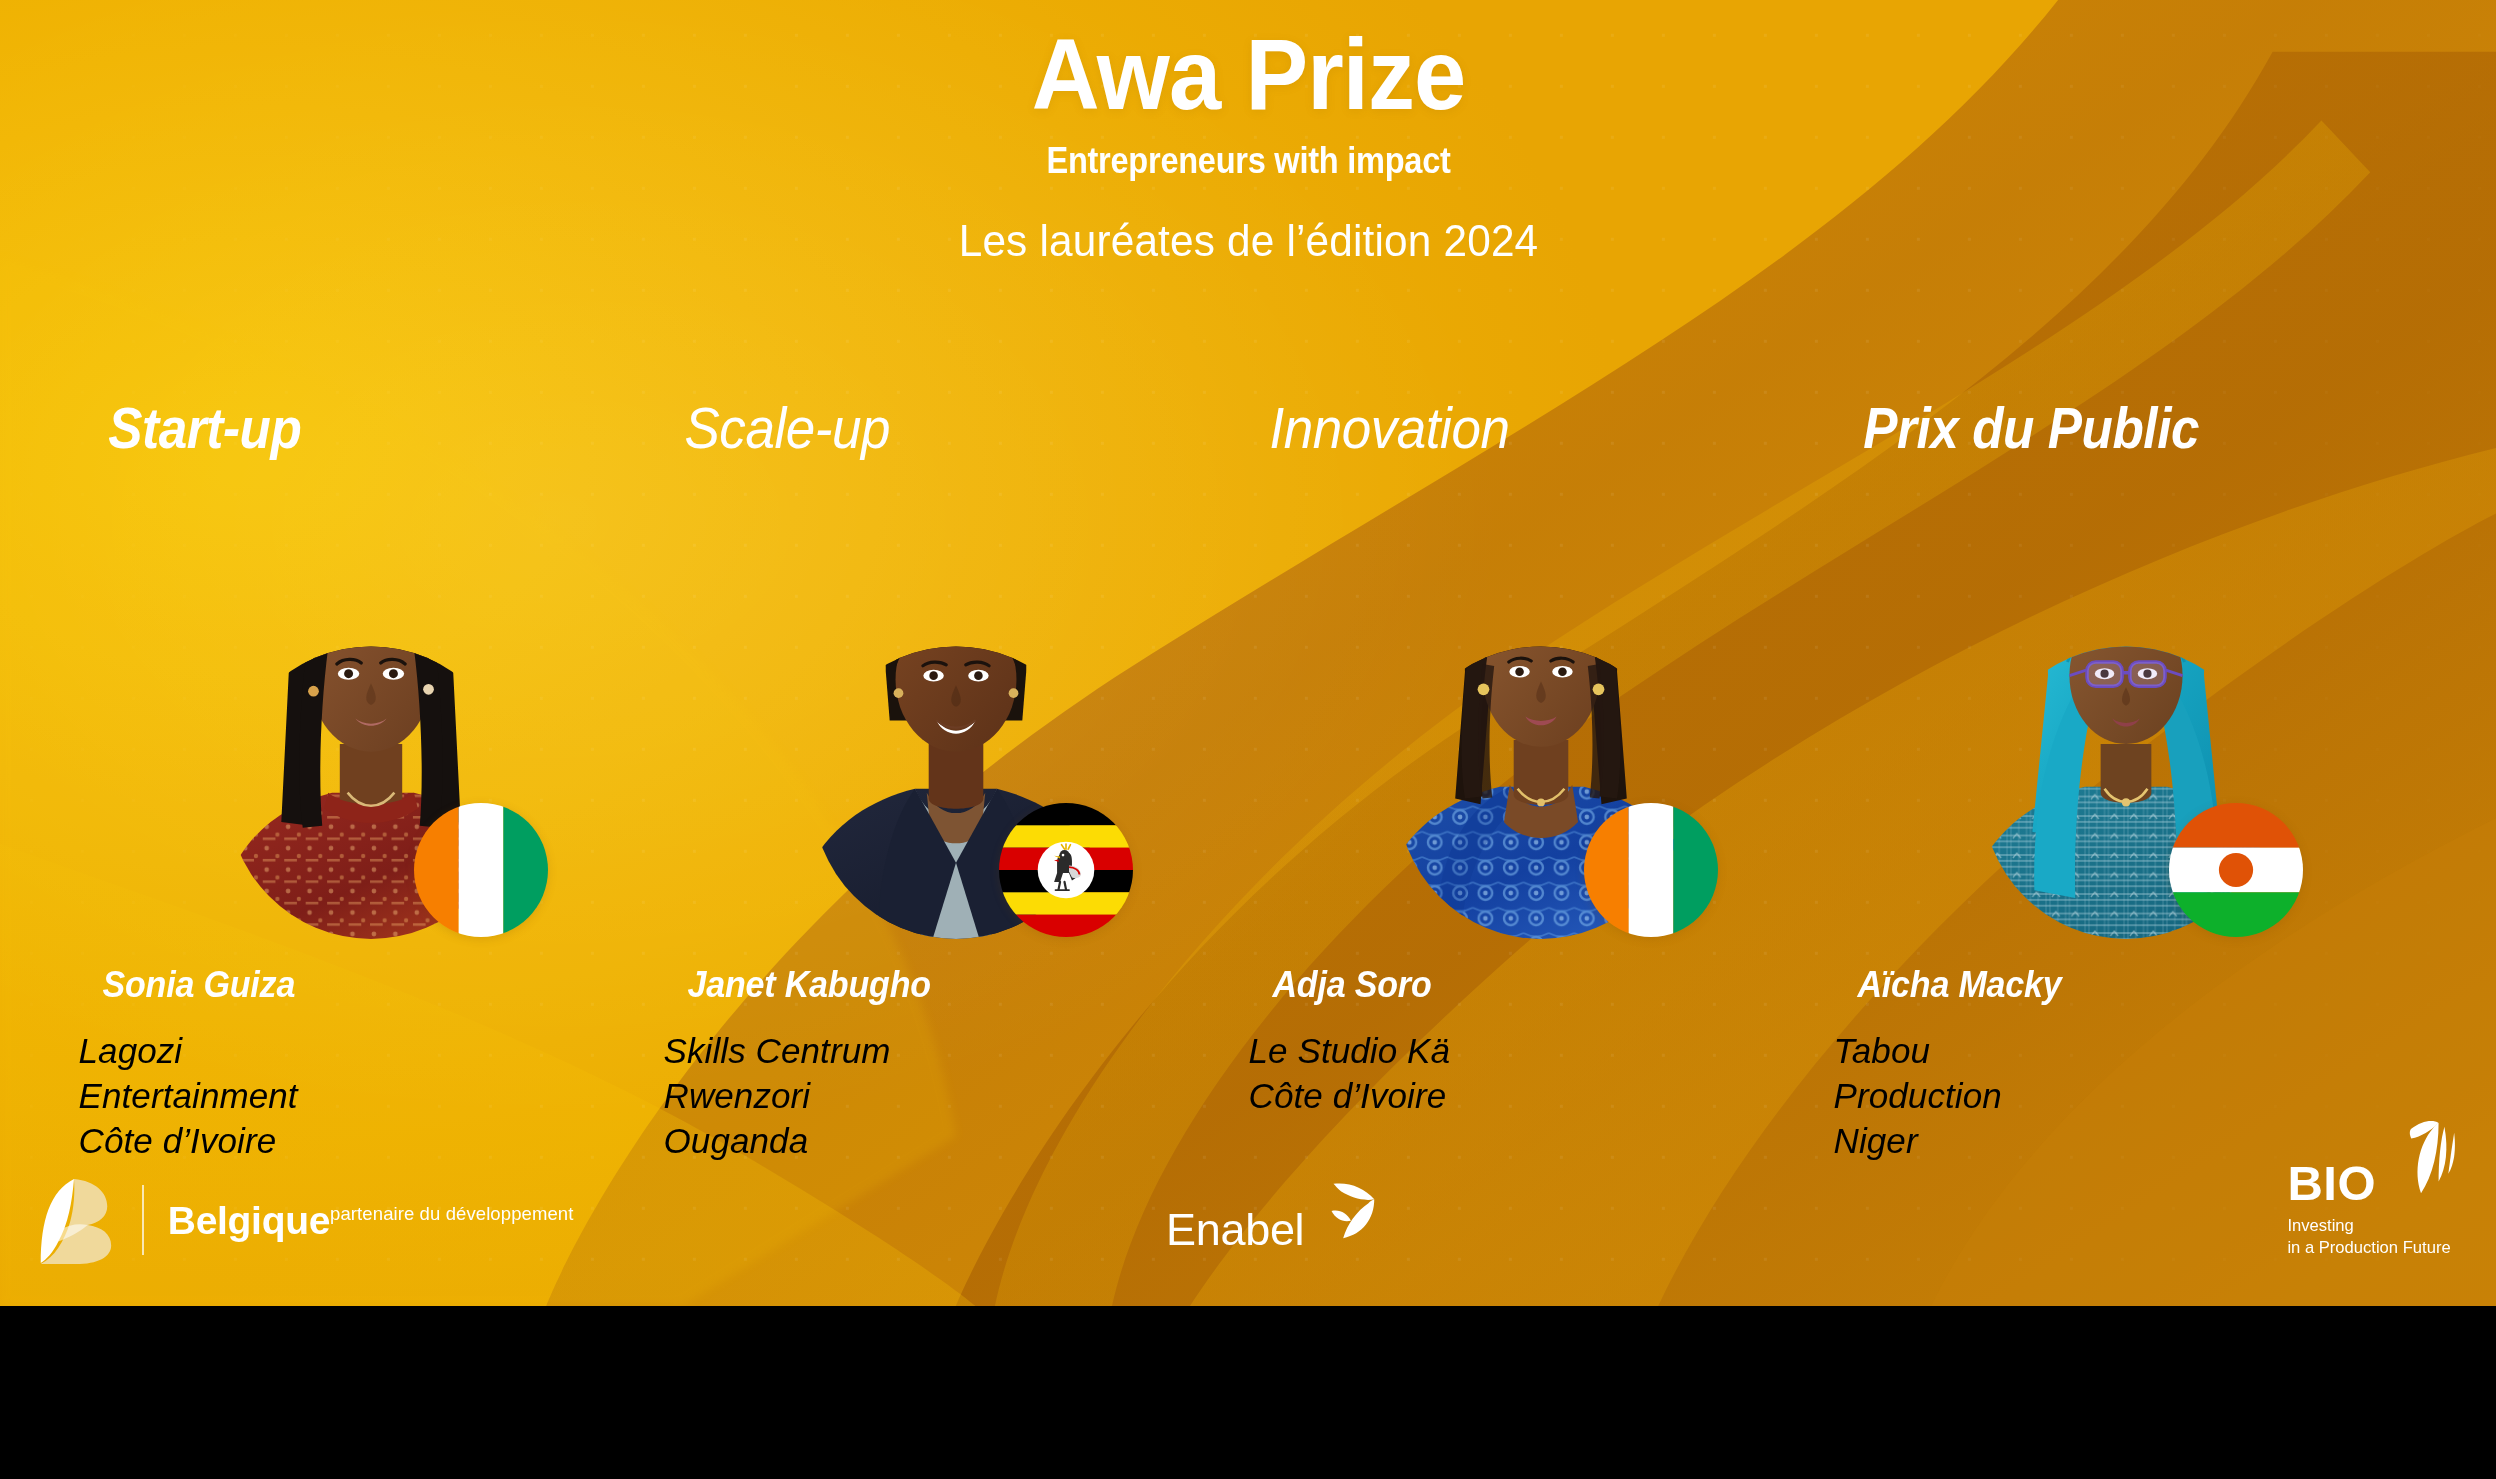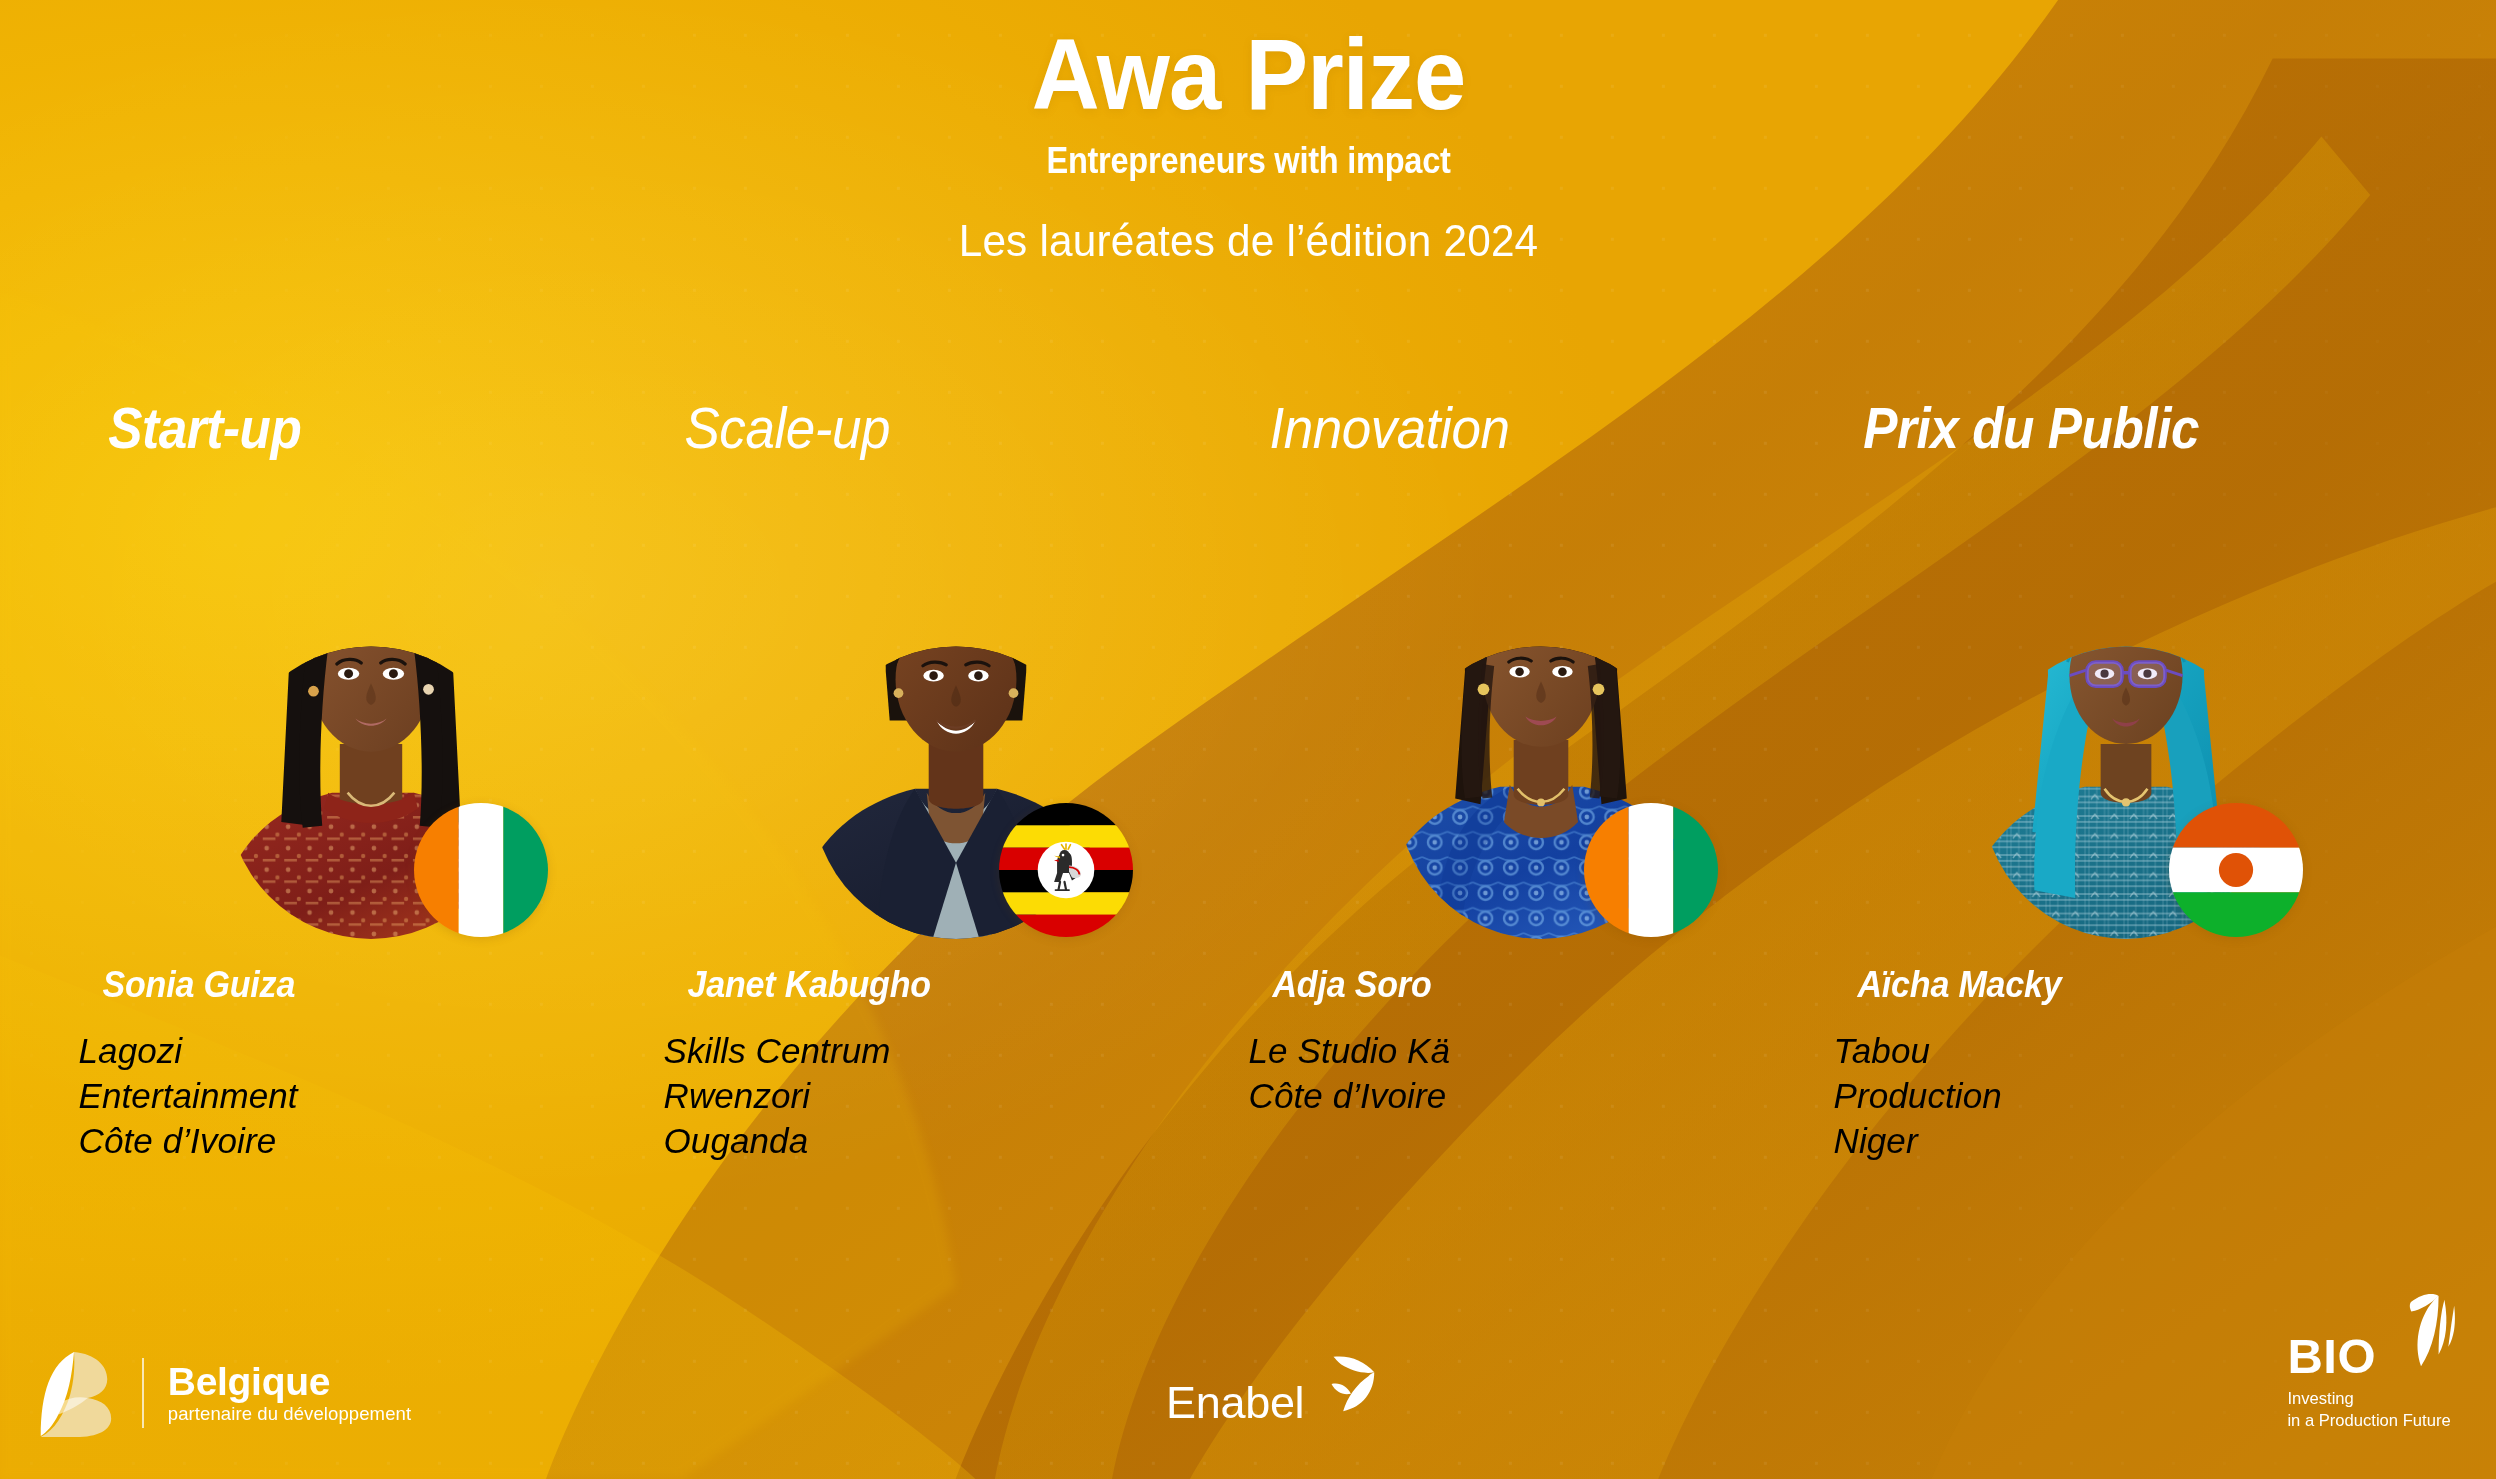--- a/index.html
+++ b/index.html
@@ -1,19 +1,19 @@
 <!DOCTYPE html>
 <html><head>
 <meta charset="utf-8">
 <style>
   html,body{margin:0;padding:0;background:#000;}
   *{box-sizing:border-box;}
   #stage{
     position:relative;
-    width:2497px;height:1479px;
+    width:2497px;height:1306px;
     overflow:hidden;
     font-family:"Liberation Sans", sans-serif;
     background:#F0B000;
   }
 
   
   .bg-base{position:absolute;inset:0;
     background:
       radial-gradient(ellipse 1365px 878px at 10% 35%, #F7C400 0%, #F2B703 40%, #EDAE03 70%, #E8A503 100%),
       linear-gradient(115deg,#F9C800 0%,#F3B602 38%,#E9A402 70%,#E09A03 100%);
@@ -82,21 +82,21 @@
     font-weight:700;font-size:37px;color:#fff;margin-top:25px;
     transform:scaleX(.92);letter-spacing:-0.2px;
   }
   .org{
     font-weight:400;font-size:35px;color:#000000;line-height:1.28;
     margin-top:23px;letter-spacing:0.1px;
   }
 
   
   .footer-left{position:absolute;left:29px;bottom:39px;z-index:7;display:flex;align-items:center;gap:23.4px;}
-  .bel-text{display:flex;flex-direction:column;justify-content:center;}
+  .bel-text{display:flex;justify-content:center;}
   .bel-name{font-weight:700;font-size:39px;color:#fff;line-height:1;letter-spacing:-0.3px;}
   .bel-sub{font-weight:400;font-size:18.5px;color:#fff;margin-top:2px;letter-spacing:0.1px;}
   .bel-divider{width:2px;height:70px;background:rgba(255,255,255,.70);}
 
   .footer-center{position:absolute;left:1151px;bottom:54px;z-index:7;display:flex;align-items:flex-end;gap:9.8px;margin-left:15px;}
   .enabel-name{font-weight:400;font-size:45px;color:#fff;letter-spacing:-0.3px;line-height:1;}
 
   .footer-right{position:absolute;right:35px;bottom:47px;z-index:7;}
   .bio-row{display:flex;align-items:flex-end;gap:6px;}
   .bio-name{font-weight:700;font-size:49px;color:#fff;line-height:.9;letter-spacing:0.5px;}

